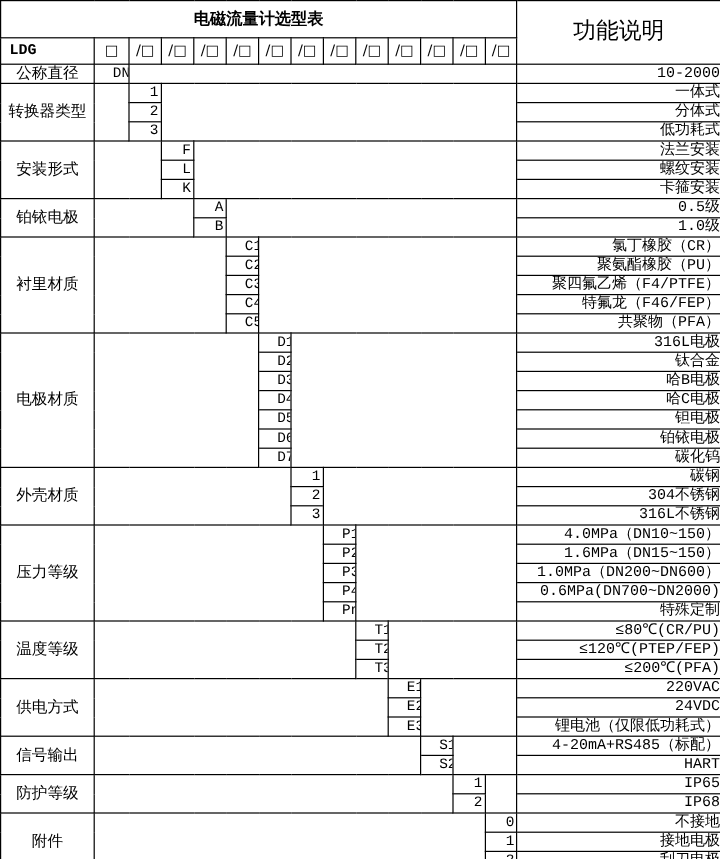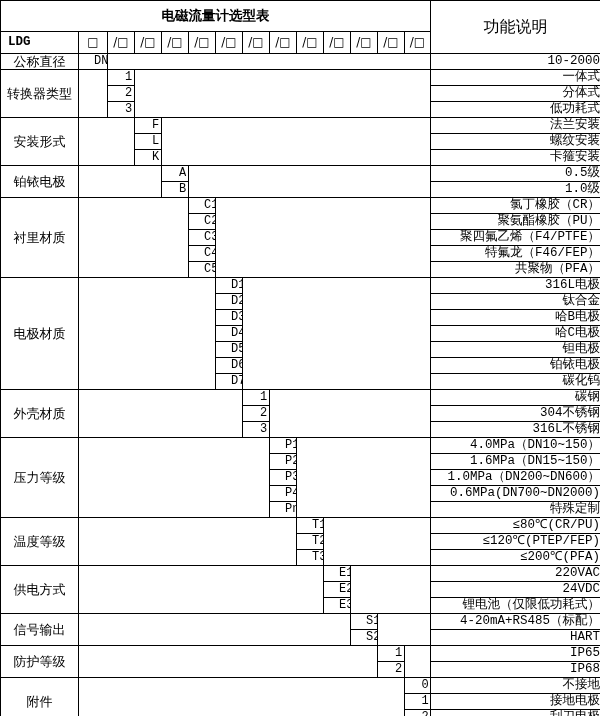--- a/index.html
+++ b/index.html
@@ -17,22 +17,22 @@
     padding:0;
     text-align:center;
     vertical-align:middle;
     overflow:hidden;
     white-space:nowrap;
   }
   tr{height:16px;}
   tr.r-title{height:31px;margin-left:28px;}
   tr.r-ldg{height:22px;}
   .title{font-family:"Liberation Sans",sans-serif;font-weight:bold;font-size:13.5px;}
-  .fn{font-family:Liberation Serif, serif;font-size:16px;}
-  .cat{font-family:Liberation Sans, sans-serif;font-size:13px;}
+  .fn{font-family:Liberation Serif, serif;font-size:19px;}
+  .cat{font-family:Liberation Mono, monospace;font-size:13px;}
   .ldg{text-align:left;padding-left:7px;font-weight:bold;}
   .box{font-family:"DejaVu Sans",sans-serif;font-size:12px;}
   .code{font-size:12px;padding-left:15px;}
   .desc{font-size:12.5px;text-align:right;}
   .desc.al{text-align:right;padding-left:2px;}
 </style>
 </head>
 <body>
 
 <table>

